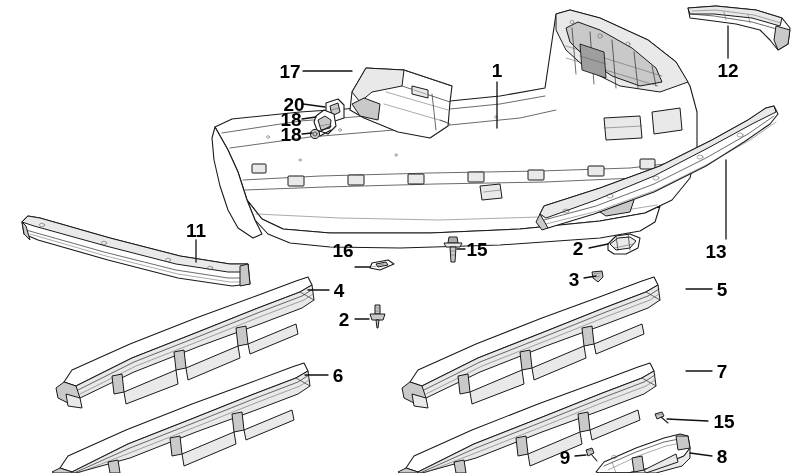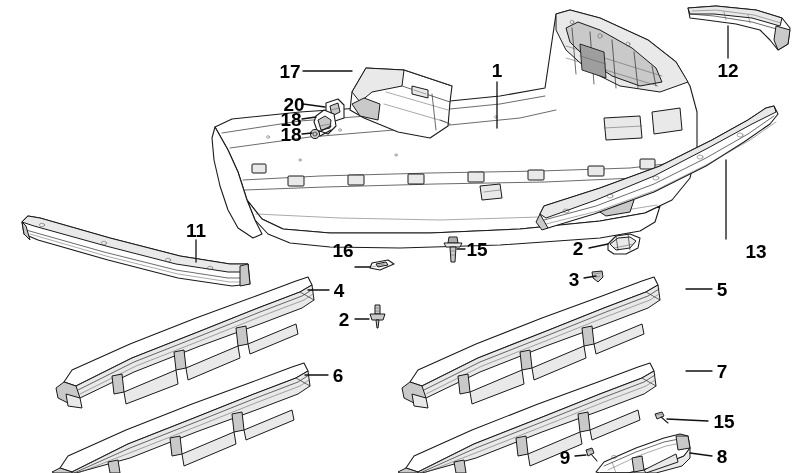--- a/index.html
+++ b/index.html
@@ -372,21 +372,21 @@
   <div class="callout-label" style="left:574px; top:279px;">3</div>
   <div class="callout-label" style="left:339px; top:290px;">4</div>
   <div class="callout-label" style="left:722px; top:289px;">5</div>
   <div class="callout-label" style="left:338px; top:375px;">6</div>
   <div class="callout-label" style="left:722px; top:371px;">7</div>
   <div class="callout-label" style="left:722px; top:456px;">8</div>
   <div class="callout-label" style="left:565px; top:457px;">9</div>
   <div class="callout-label" style="left:724px; top:421px;">15</div>
   <div class="callout-label" style="left:196px; top:230px;text-align:right;">11</div>
   <div class="callout-label" style="left:728px; top:70px;">12</div>
-  <div class="callout-label" style="left:756px; top:251px;">13</div>
+  <div class="callout-label" style="left:716px; top:251px;">13</div>
   <div class="callout-label" style="left:477px; top:249px;">15</div>
   <div class="callout-label" style="left:344px; top:319px;">2</div>
   <div class="callout-label" style="left:343px; top:250px;">16</div>
   <div class="callout-label" style="left:290px; top:71px;">17</div>
   <div class="callout-label" style="left:291px; top:119px;">18</div>
   <div class="callout-label" style="left:291px; top:134px;">18</div>
   <div class="callout-label" style="left:294px; top:104px;">20</div>
 
 </div>
 

